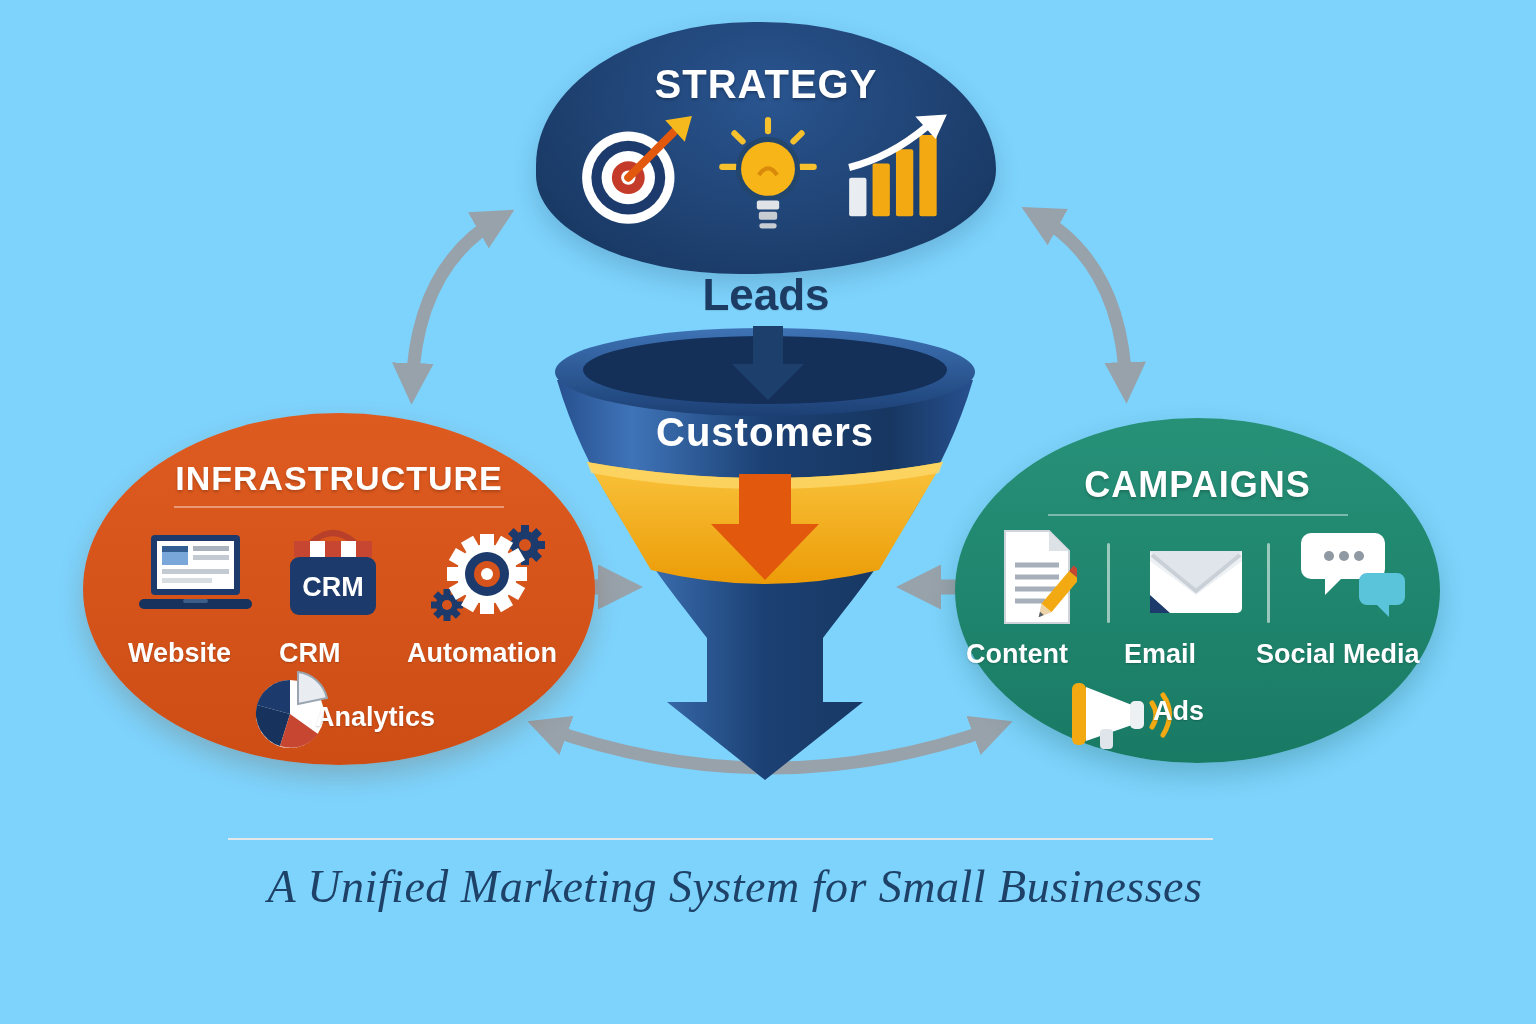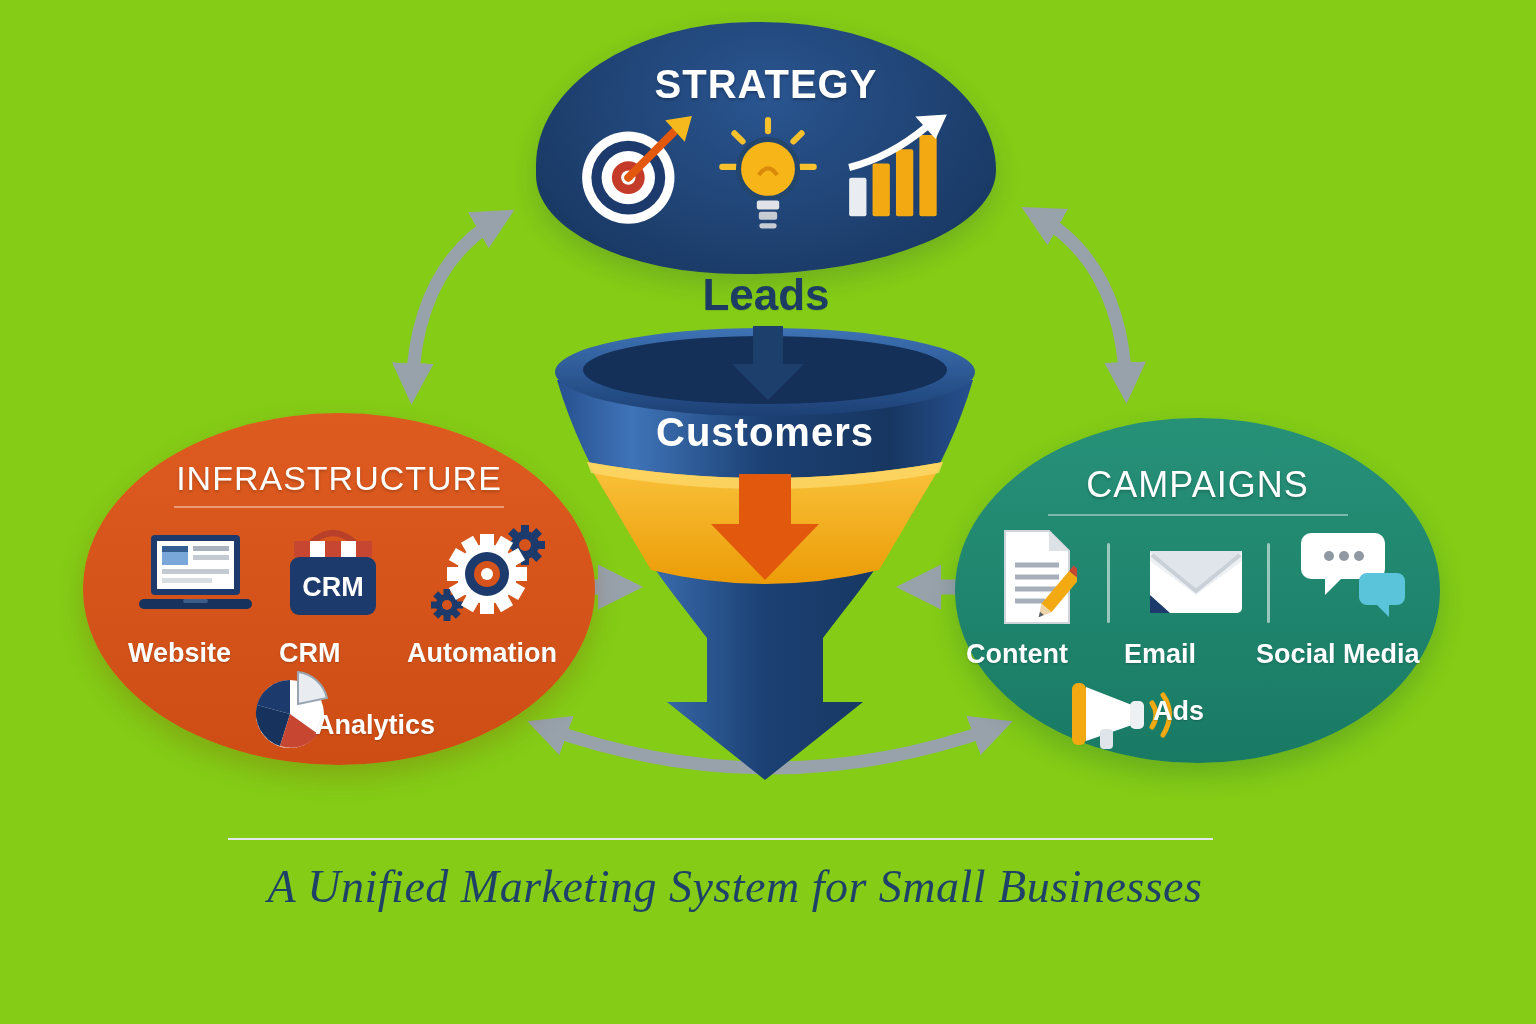--- a/index.html
+++ b/index.html
@@ -1,17 +1,17 @@
 <!DOCTYPE html>
 <html><head>
 <meta charset="utf-8">
 <style>
   * { margin:0; padding:0; box-sizing:border-box; }
   html,body { width:1536px; height:1024px; background:#ffffff; font-family:"Liberation Sans", sans-serif; overflow:hidden; }
-  .canvas { position:relative; width:1536px; height:1024px; background:#84cc16; }
+  .canvas { position:relative; width:1536px; height:1024px; background:#7dd3fc; }
   .abs { position:absolute; }
 
   
   .strategy-blob {
     left:536px; top:22px; width:460px; height:252px; z-index:2;
     background: radial-gradient(ellipse at 50% 30%, #2a5590 0%, #1a3a66 78%);
     border-radius: 48% 52% 55% 45% / 58% 60% 42% 40%;
     box-shadow: 0 10px 24px rgba(20,40,70,.18);
   }
   .strategy-title { padding-top:40px; text-align:center; color:#fff; font-weight:bold; font-size:40px; letter-spacing:1px; text-shadow:0 2px 3px rgba(0,0,0,.25); }
@@ -22,21 +22,21 @@
     background: linear-gradient(180deg,#de5b20 0%, #cd4d15 100%);
     border-radius:50%;
     box-shadow: 0 12px 26px rgba(120,50,10,.22);
   }
   .camp-oval {
     left:955px; top:418px; width:485px; height:345px; z-index:2;
     background: linear-gradient(180deg,#279178 0%, #197a64 100%);
     border-radius:50%;
     box-shadow: 0 12px 26px rgba(10,70,55,.22);
   }
-  .oval-title { padding-top:46px; text-align:center; color:#fff; font-weight:normal; letter-spacing:1px; text-shadow:0 2px 3px rgba(0,0,0,.2); }
+  .oval-title { padding-top:46px; text-align:center; color:#fff; font-weight:bold; letter-spacing:1px; text-shadow:0 2px 3px rgba(0,0,0,.2); }
   .infra-oval .oval-title { font-size:34px; }
   .camp-oval .oval-title { font-size:36px; }
   .title-rule { height:2px; background:rgba(255,255,255,.4); margin:8px auto 0; }
   .infra-oval .title-rule { width:330px; }
   .camp-oval .title-rule { width:300px; }
 
   .icon-label { position:absolute; color:#fff; font-weight:bold; font-size:27px; line-height:1.1; text-align:left; text-shadow:0 1px 2px rgba(0,0,0,.2); }
   .v-divider { position:absolute; width:3px; background:rgba(255,255,255,.55); border-radius:2px; }
 
   
@@ -249,21 +249,21 @@
       <circle cx="40" cy="44" r="34" fill="#ffffff"></circle>
       <path d="M40 44 L40 10 A34 34 0 0 0 7 35 Z" fill="#1c3a6b"></path>
       <path d="M40 44 L7 35 A34 34 0 0 0 30 76 Z" fill="#16325d"></path>
       <path d="M40 44 L30 76 A34 34 0 0 0 68 64 Z" fill="#c64632"></path>
       <path d="M48 34 L48 2 A34 34 0 0 1 77 28 Z" fill="#e9edf2" stroke="#9aa5af" stroke-width="2"></path>
     </svg>
 
     <div class="icon-label" style="left:45px;top:226px;width:140px">Website</div>
     <div class="icon-label" style="left:196px;top:226px;width:110px">CRM</div>
     <div class="icon-label" style="left:324px;top:226px;width:160px">Automation</div>
-    <div class="icon-label" style="left:232px;top:298px;width:160px">Analytics</div>
+    <div class="icon-label" style="left:232px;top:290px;width:160px">Analytics</div>
   </div>
 
   <div class="abs camp-oval">
     <div class="oval-title">CAMPAIGNS</div>
     <div class="title-rule"></div>
 
     <svg class="abs" style="left:42px;top:109px" width="80" height="100" viewBox="0 0 80 100">
       <path d="M8 4 H52 L72 24 V96 H8 Z" fill="#ffffff" stroke="#cfd5db" stroke-width="2"></path>
       <path d="M52 4 V24 H72 Z" fill="#dde2e7"></path>
       <g stroke="#a7b0ba" stroke-width="5">

